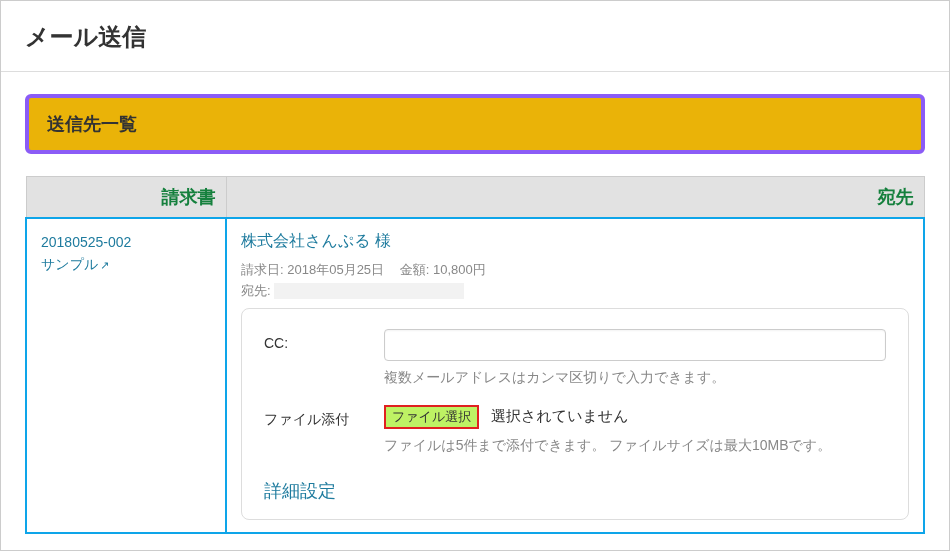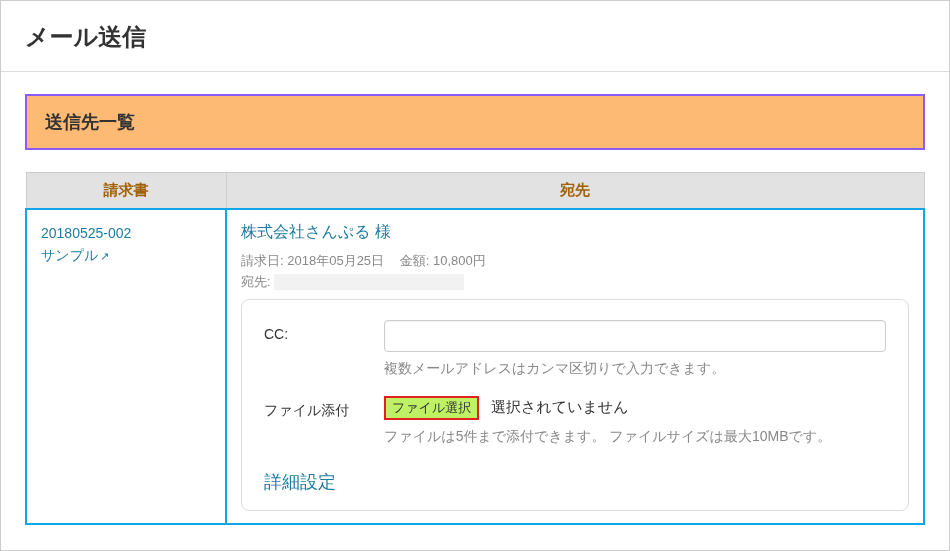--- a/index.html
+++ b/index.html
@@ -25,44 +25,44 @@
     }
     .page-title {
       font-size: 24px;
       font-weight: bold;
       color: #333333;
     }
     .content-area {
       padding: 22px 24px;
     }
     .section-header {
-      background: #fdba74;
-      border: 2px solid #8b5cf6;
-      border-radius: 0;
+      background: #eab308;
+      border: 4px solid #8b5cf6;
+      border-radius: 6px;
       padding: 14px 18px;
       margin-bottom: 22px;
     }
     .section-title {
       font-size: 18px;
       font-weight: bold;
       color: #333333;
     }
     .recipients-table {
       width: 100%;
       border-collapse: collapse;
       border: 1px solid #cccccc;
     }
     .recipients-table th {
       background: #e2e2e2;
       border: 1px solid #cccccc;
       padding: 8px 10px;
-      text-align: center;
+      text-align: right;
       font-weight: bold;
-      font-size: 15px;
-      color: #a16207;
+      font-size: 18px;
+      color: #15803d;
     }
     .recipients-table td {
       border: 2px solid #0ea5e9;
       padding: 12px 14px;
       vertical-align: top;
     }
     .col-invoice {
       width: 200px;
     }
     .col-dest {

